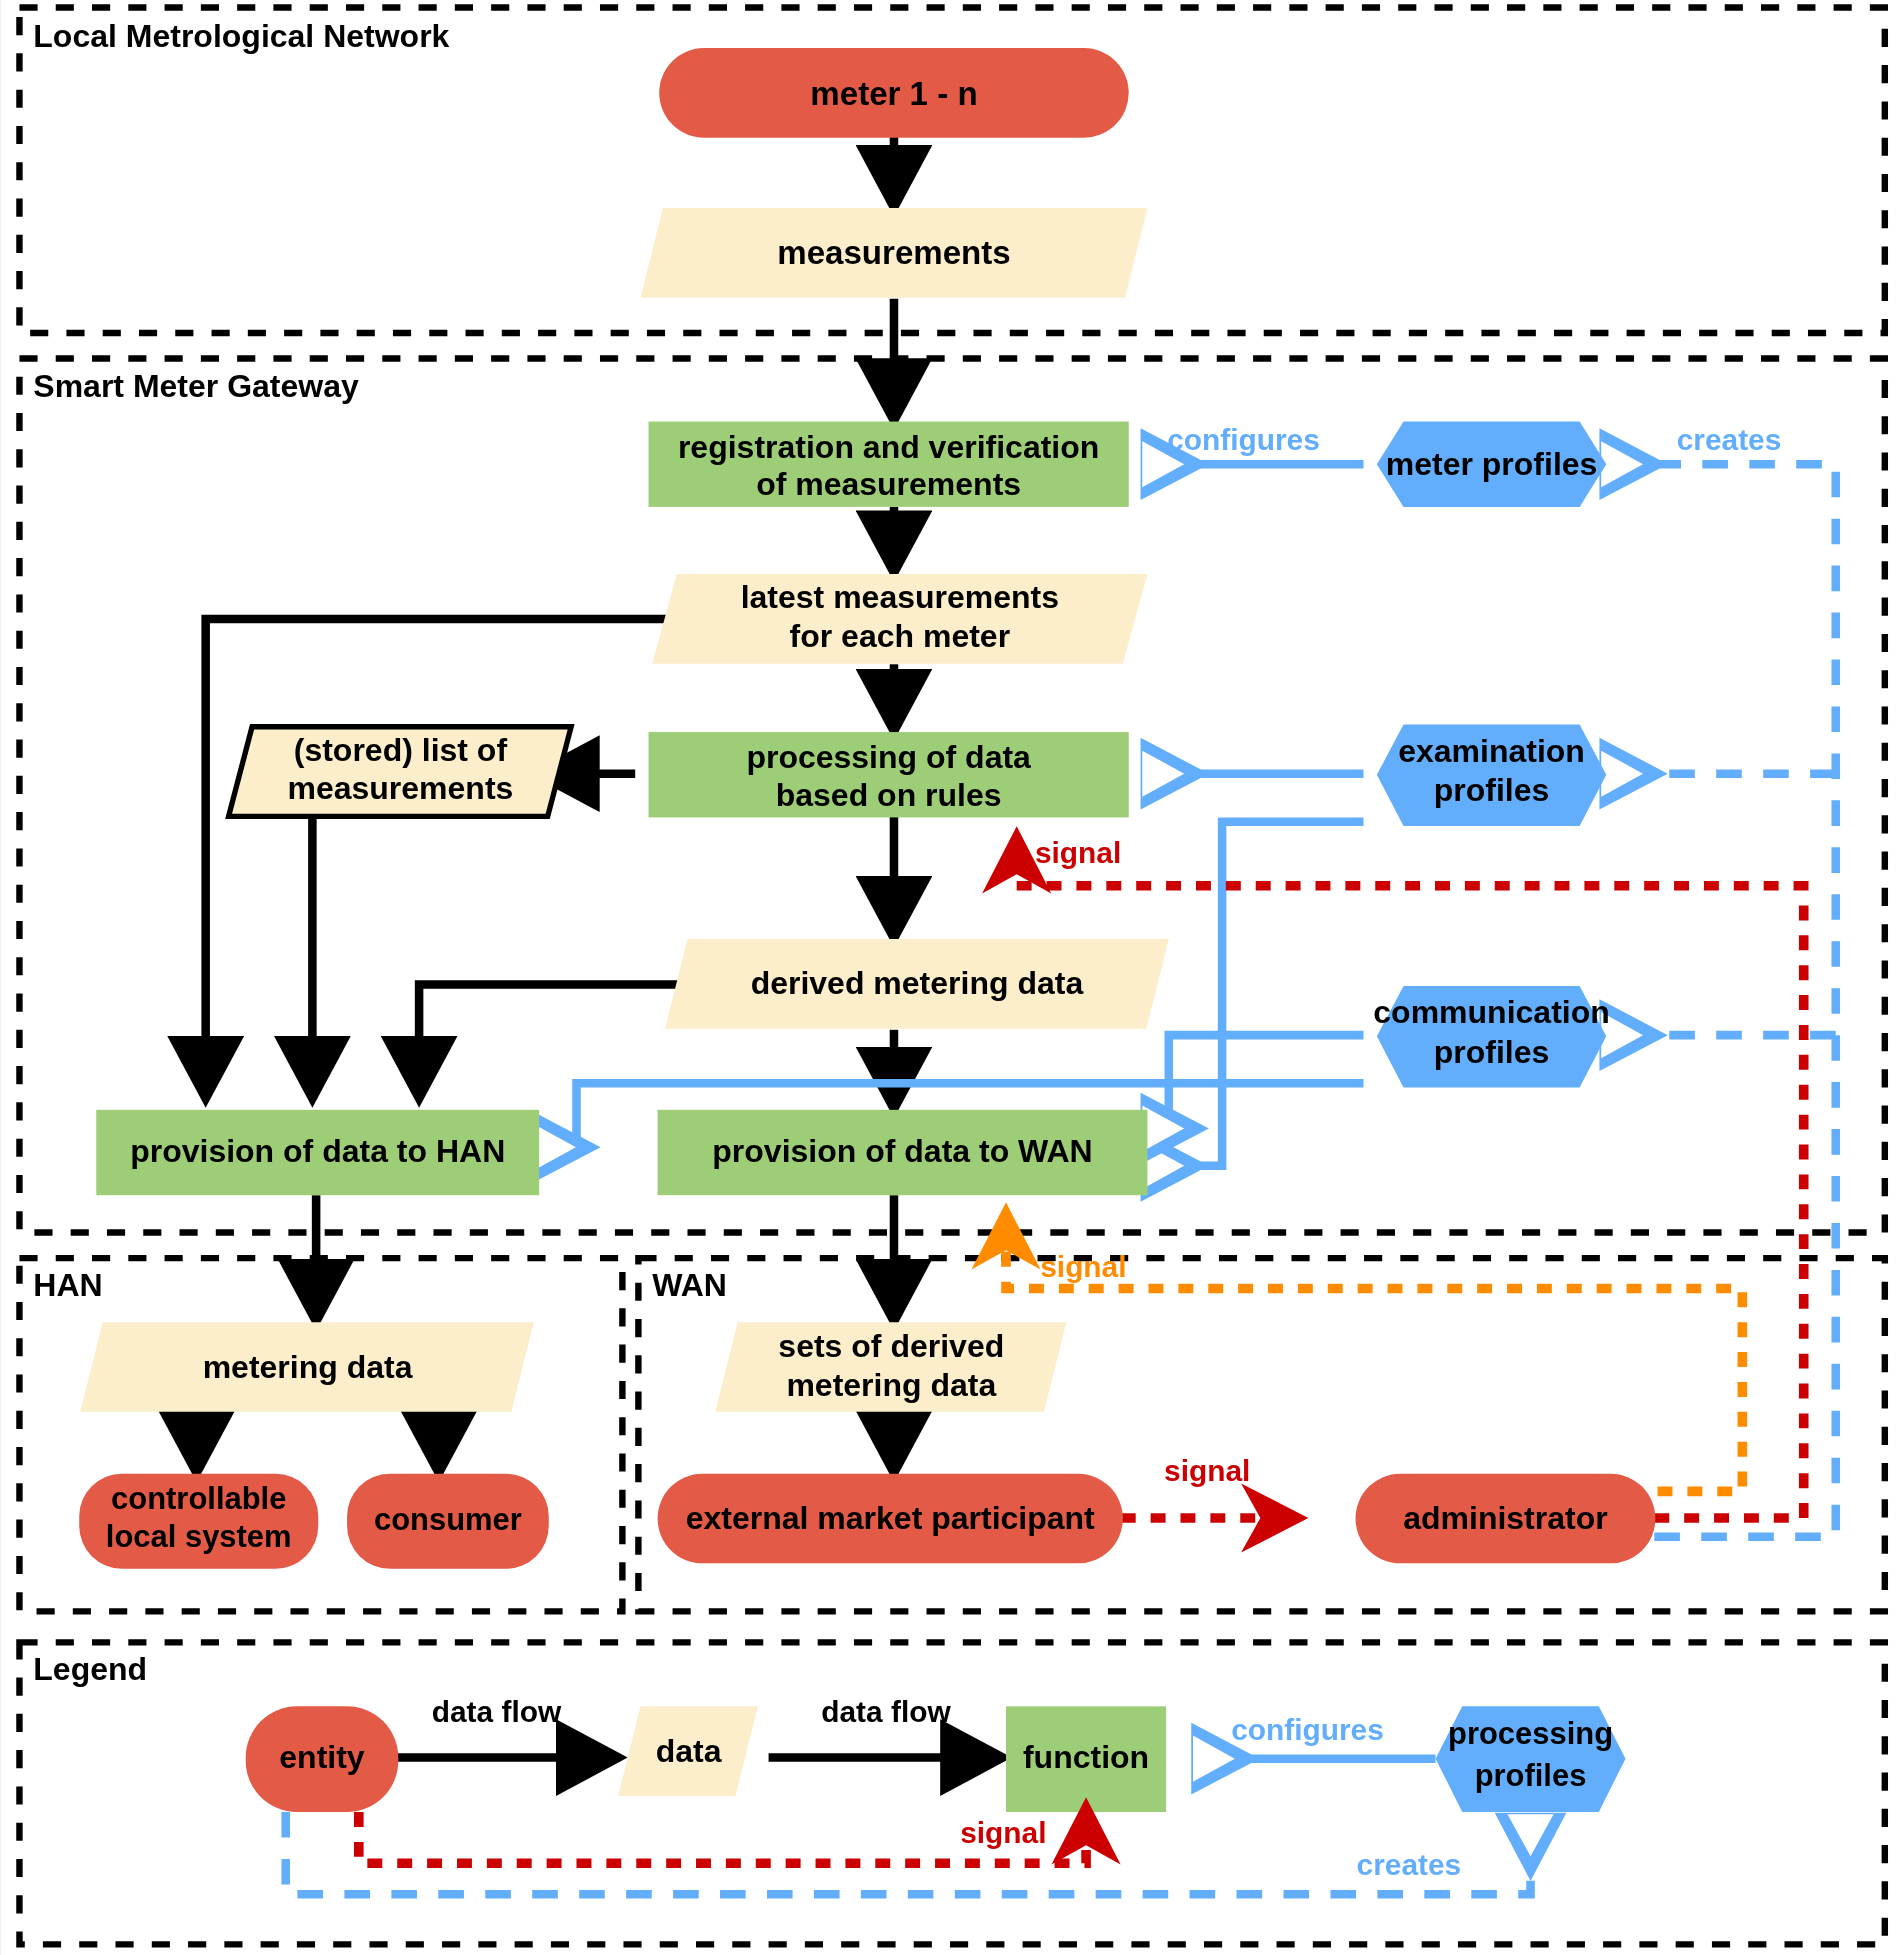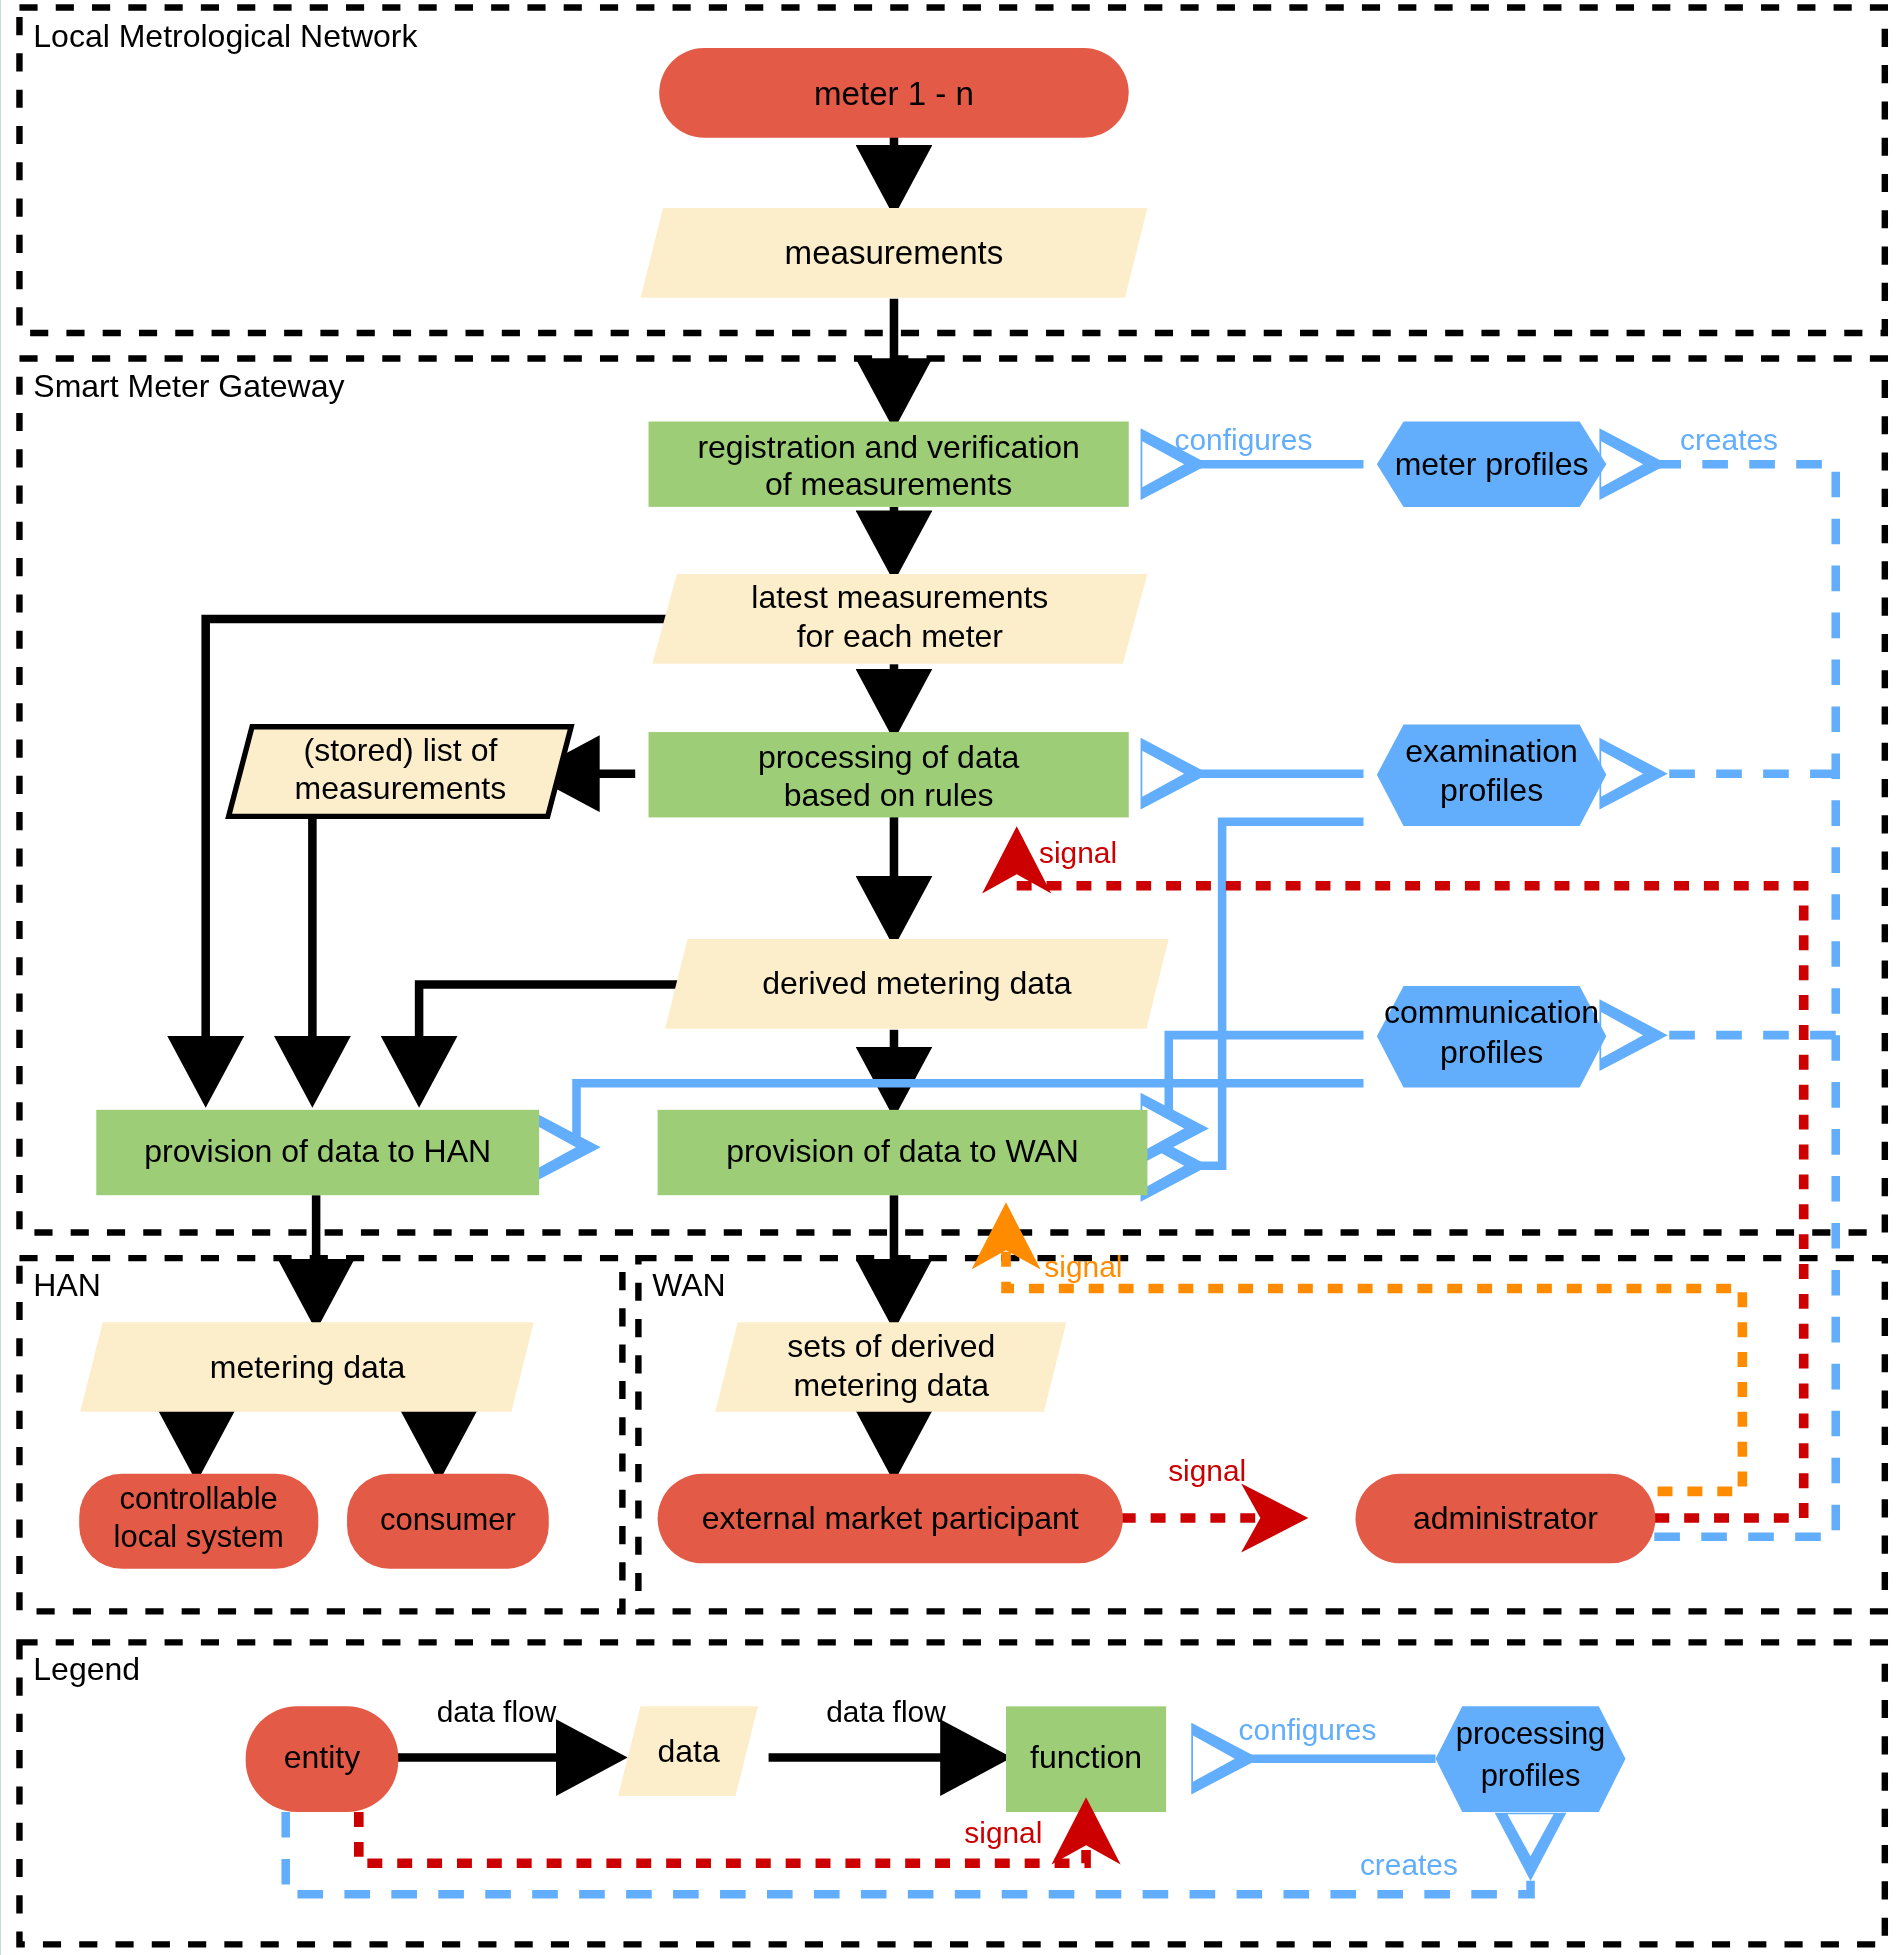--- a/index.html
+++ b/index.html
@@ -1,17 +1,17 @@
 <!DOCTYPE html>
 <html style="font-size:8.5px"><head>
 <meta charset="utf-8">
 <style>
   html,body{margin:0;padding:0;background:#ffffff;}
   body{font-family:"Liberation Sans", sans-serif;}
-  #stage{position:relative;width:1900px;height:1955px;background:#15803d;}
+  #stage{position:relative;width:1900px;height:1955px;background:#f0abfc;font-weight:bold;}
   svg{display:block;}
   .nodetext{font-family:"Liberation Sans", sans-serif;fill:#000;text-anchor:middle;dominant-baseline:middle;}
   .grouptitle{font-family:"Liberation Sans", sans-serif;fill:#000;font-size:60px;dominant-baseline:hanging;}
   .edgelabel{font-family:"Liberation Sans", sans-serif;text-anchor:middle;dominant-baseline:middle;font-size:56px;}
 </style>
 </head>
 <body>
 
 <div id="stage">
 <svg width="1900" height="1955" viewBox="0 0 3560 3664" xmlns="http://www.w3.org/2000/svg">

